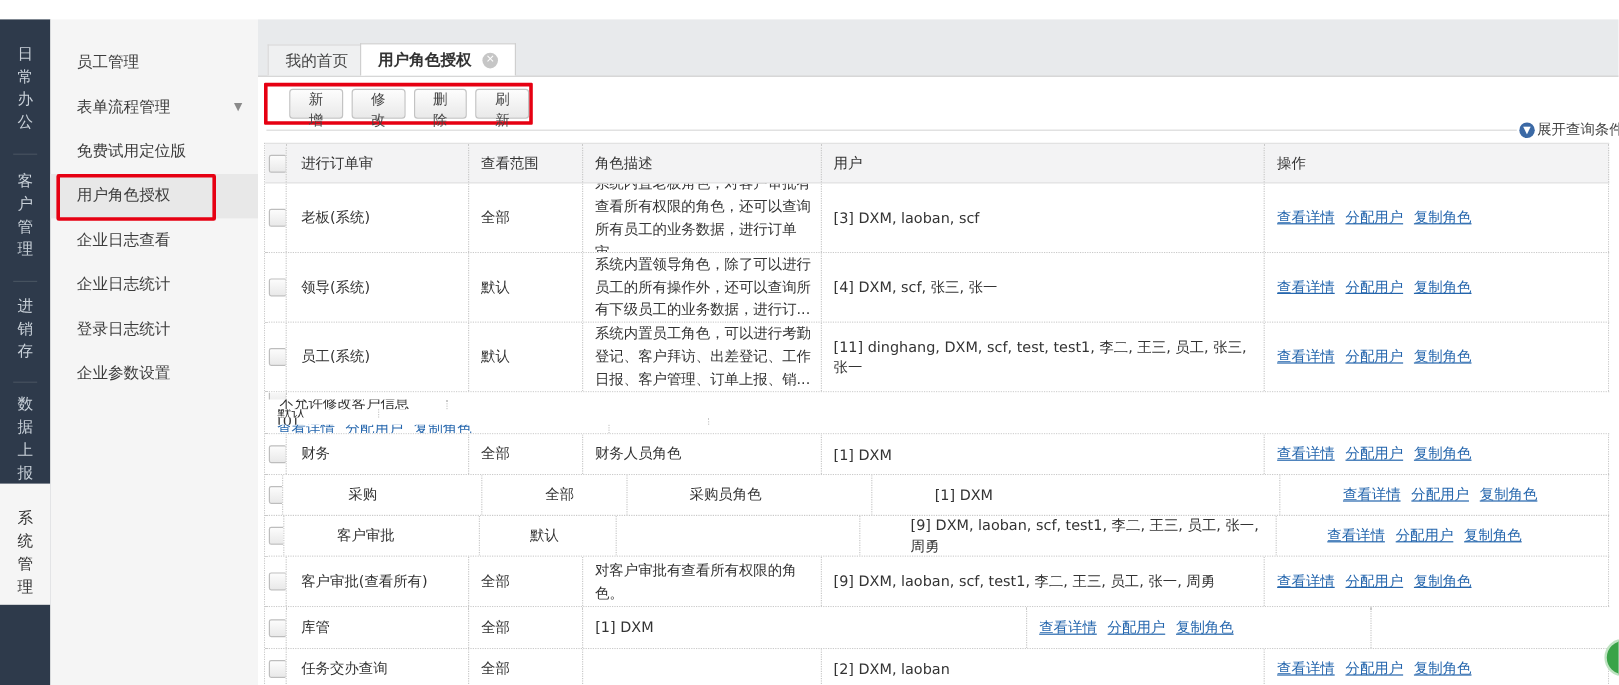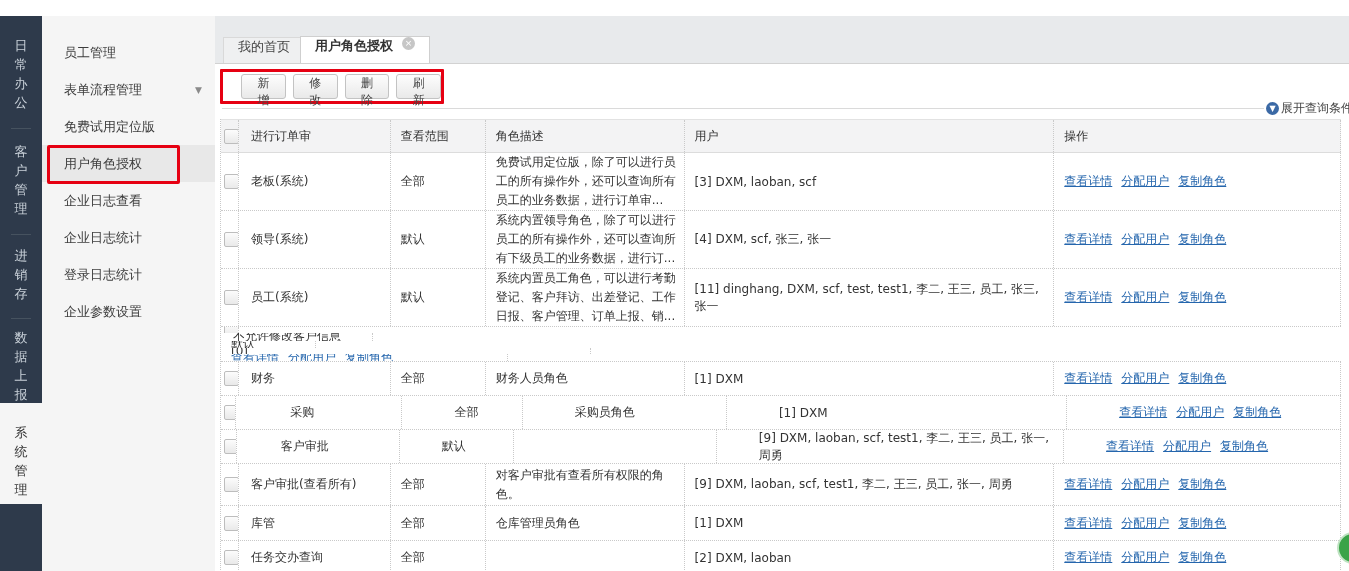--- a/index.html
+++ b/index.html
@@ -17,21 +17,21 @@
   .menu{position:absolute;left:42px;top:0;width:173px;height:571px;background:#f5f5f5;}
   .menu-inner{padding-top:18px;}
   .menu-item{position:relative;height:37px;line-height:37px;padding-left:22px;font-size:13px;color:#3c3c3c;cursor:pointer;}
   .menu-item.selected{background:#e8e8e8;}
   .menu-item .arrow{position:absolute;right:13px;top:1px;font-size:9px;color:#8a8a8a;}
   .red-ann-menu{position:absolute;left:5px;top:0;width:127px;height:33px;border:3px solid #e60012;border-radius:2px;pointer-events:none;}
 
   
   .content{position:absolute;left:215px;top:0;width:1134px;height:571px;background:#fff;}
   .tabstrip{position:absolute;left:0;top:0;width:100%;height:48px;background:#e8eaec;border-bottom:1px solid #d2d2d2;box-sizing:border-box;}
-  .tab{position:absolute;bottom:0;height:26px;display:flex;padding:0 14px;font-size:13px;box-sizing:border-box;cursor:pointer;white-space:nowrap;}
+  .tab{position:absolute;bottom:0;height:26px;display:flex;align-items:center;padding:0 14px;font-size:13px;box-sizing:border-box;cursor:pointer;white-space:nowrap;}
   .tab.inactive{left:8px;background:#eff0f1;border:1px solid #d9d9d9;border-bottom:none;color:#444;}
   .tab.active{left:85px;background:#fff;border:1px solid #cfcfcf;border-bottom:none;font-weight:bold;height:27px;z-index:2;}
   .tab-close{width:13px;height:13px;border-radius:50%;background:#c6c6c6;color:#fff;font-size:9px;line-height:13px;text-align:center;margin-left:9px;font-weight:normal;cursor:pointer;}
 
   .toolbar-ann{position:absolute;left:5px;top:53px;width:224px;height:35px;border:3px solid #e60012;border-radius:1px;
                box-sizing:border-box;display:flex;align-items:center;padding-left:18px;gap:7px;}
   .btn{height:25px;padding:0 13px;font-size:12px;color:#444;background:linear-gradient(#fdfdfd,#e9e9e9);
        border:1px solid #c3c3c3;border-radius:3px;cursor:pointer;font-family:inherit;}
 
   .q-line{position:absolute;top:92px;left:7px;width:1042px;height:0;border-top:1px solid #dadada;}
@@ -131,21 +131,21 @@
           <div class="th c3">角色描述</div>
           <div class="th c4">用户</div>
           <div class="th c5">操作</div>
         </div>
         <div class="tr" style="height: 58px;">
           <div class="td c0">
             <div class="cb"></div>
           </div>
           <div class="td c1">老板(系统)</div>
           <div class="td c2">全部</div>
-          <div class="td c3">免费试用定位版，除了可以进行员工的所有操作外，还可以查询所有员工的业务数据，进行订单审...</div>
+          <div class="td c3">系统内置老板角色，对客户审批有查看所有权限的角色，还可以查询所有员工的业务数据，进行订单审...</div>
           <div class="td c4">[3] DXM, laoban, scf</div>
           <div class="td c5">
             <a class="lnk">查看详情</a>
             <a class="lnk">分配用户</a>
             <a class="lnk">复制角色</a>
           </div>
         </div>
         <div class="tr" style="height: 58px;">
           <div class="td c0">
             <div class="cb"></div>
@@ -243,21 +243,20 @@
             <a class="lnk">分配用户</a>
             <a class="lnk">复制角色</a>
           </div>
         </div>
         <div class="tr" style="height: 35px;">
           <div class="td c0">
             <div class="cb"></div>
           </div>
           <div class="td c1">库管</div>
           <div class="td c2">全部</div>
-          <div class="td c3">仓库管理员角色</div>
           <div class="td c4">[1] DXM</div>
           <div class="td c5">
             <a class="lnk">查看详情</a>
             <a class="lnk">分配用户</a>
             <a class="lnk">复制角色</a>
           </div>
         </div>
         <div class="tr" style="height: 34px;">
           <div class="td c0">
             <div class="cb"></div>

